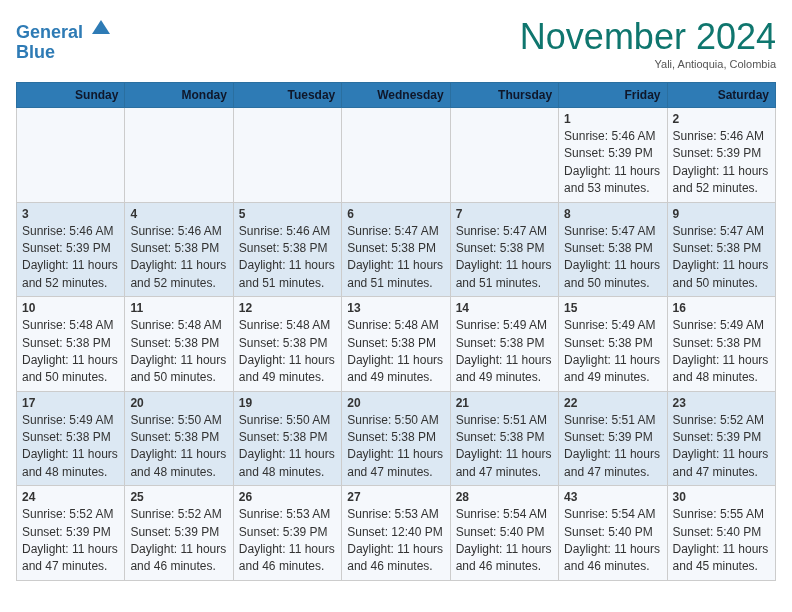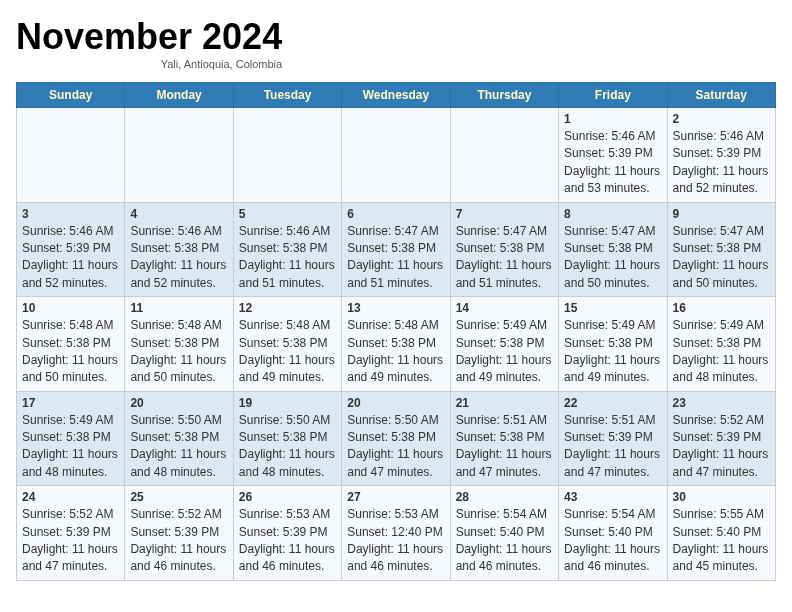--- a/index.html
+++ b/index.html
@@ -32,38 +32,38 @@
     .logo-icon {
       width: 22px;
       height: 22px;
       margin-left: 2px;
     }
     .title-block {
       text-align: right;
     }
     .month-title {
       font-size: 36px;
-      font-weight: bold;
-      color: #000000;
+      font-weight: normal;
+      color: #0f766e;
     }
     .location {
       font-size: 11px;
       color: #555;
     }
     table {
       width: 100%;
       border-collapse: collapse;
       table-layout: fixed;
     }
     thead tr th {
       background-color: #2e7bb5;
-      color: #fef9c3;
+      color: #0f172a;
       font-size: 12px;
       font-weight: bold;
-      text-align: center;
+      text-align: right;
       padding: 5px 6px;
       border: 1px solid #2a6fa0;
     }
     tbody tr {
       vertical-align: top;
     }
     tbody tr:nth-child(odd) {
       background-color: #f5f8fc;
     }
     tbody tr:nth-child(even) {
@@ -86,20 +86,33 @@
     .day-info {
       font-size: 12px;
       line-height: 1.45;
       color: #333;
     }
   </style>
 </head>
 <body>
 
 <div class="header">
+  <div class="logo">
+    <div>
+      <div class="logo-text">
+        <span>General</span>
+        <svg class="logo-icon" viewBox="0 0 22 22" xmlns="http://www.w3.org/2000/svg">
+          <polygon points="2,18 11,4 20,18" fill="#2e7bb5"></polygon>
+        </svg>
+      </div>
+      <div class="logo-text">
+        <span style="color:#2e7bb5;">Blue</span>
+      </div>
+    </div>
+  </div>
   <div class="title-block">
     <div class="month-title">November 2024</div>
     <div class="location">Yali, Antioquia, Colombia</div>
   </div>
 </div>
 
 <table>
   <thead>
     <tr>
     <th>Sunday</th>

